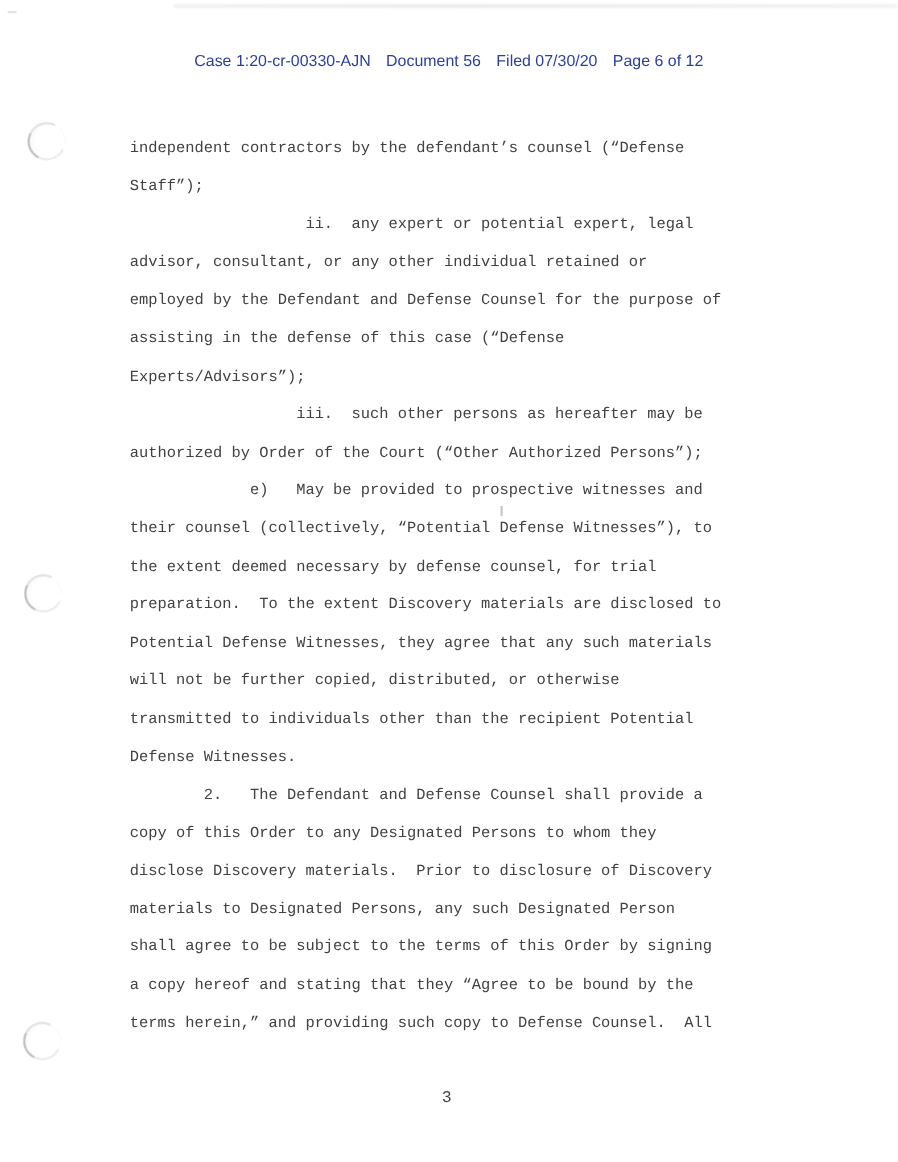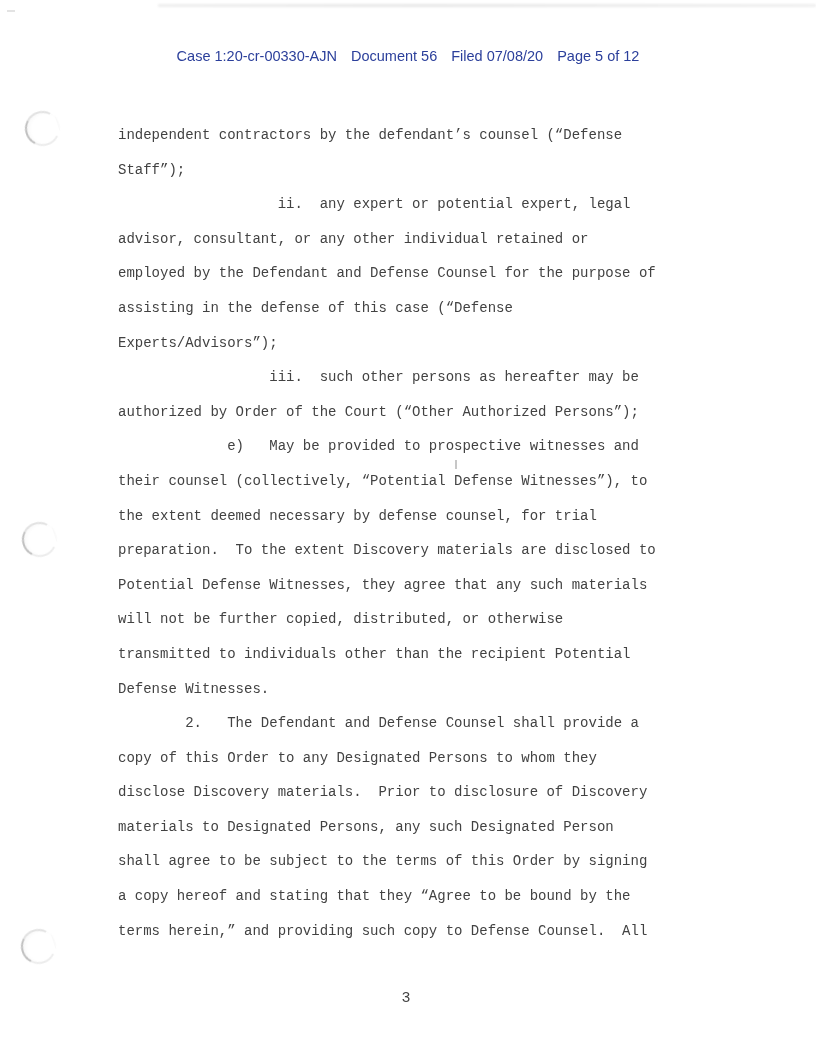--- a/index.html
+++ b/index.html
@@ -114,22 +114,22 @@
   <div class="top-edge-artifact"></div>
   <div class="corner-artifact"></div>
 
   <div class="punch punch1"></div>
   <div class="punch punch2"></div>
   <div class="punch punch3"></div>
 
   <div class="stamp-header">
     <span>Case 1:20-cr-00330-AJN</span>
     <span>Document 56</span>
-    <span>Filed 07/08/20</span>
-    <span>Page 5 of 12</span>
+    <span>Filed 07/30/20</span>
+    <span>Page 6 of 12</span>
   </div>
 
   <div class="body-text"><div class="text-line">independent contractors by the defendant’s counsel (“Defense</div><div class="text-line">Staff”);</div><div class="text-line">                   ii.  any expert or potential expert, legal</div><div class="text-line">advisor, consultant, or any other individual retained or</div><div class="text-line">employed by the Defendant and Defense Counsel for the purpose of</div><div class="text-line">assisting in the defense of this case (“Defense</div><div class="text-line">Experts/Advisors”);</div><div class="text-line">                  iii.  such other persons as hereafter may be</div><div class="text-line">authorized by Order of the Court (“Other Authorized Persons”);</div><div class="text-line">             e)   May be provided to prospective witnesses and</div><div class="text-line">their counsel (collectively, “Potential Defense Witnesses”), to</div><div class="text-line">the extent deemed necessary by defense counsel, for trial</div><div class="text-line">preparation.  To the extent Discovery materials are disclosed to</div><div class="text-line">Potential Defense Witnesses, they agree that any such materials</div><div class="text-line">will not be further copied, distributed, or otherwise</div><div class="text-line">transmitted to individuals other than the recipient Potential</div><div class="text-line">Defense Witnesses.</div><div class="text-line">        2.   The Defendant and Defense Counsel shall provide a</div><div class="text-line">copy of this Order to any Designated Persons to whom they</div><div class="text-line">disclose Discovery materials.  Prior to disclosure of Discovery</div><div class="text-line">materials to Designated Persons, any such Designated Person</div><div class="text-line">shall agree to be subject to the terms of this Order by signing</div><div class="text-line">a copy hereof and stating that they “Agree to be bound by the</div><div class="text-line">terms herein,” and providing such copy to Defense Counsel.  All</div></div>
 
   <div class="artifact-tick"></div>
 
   <div class="page-number">3</div>
 
 </div>
 

